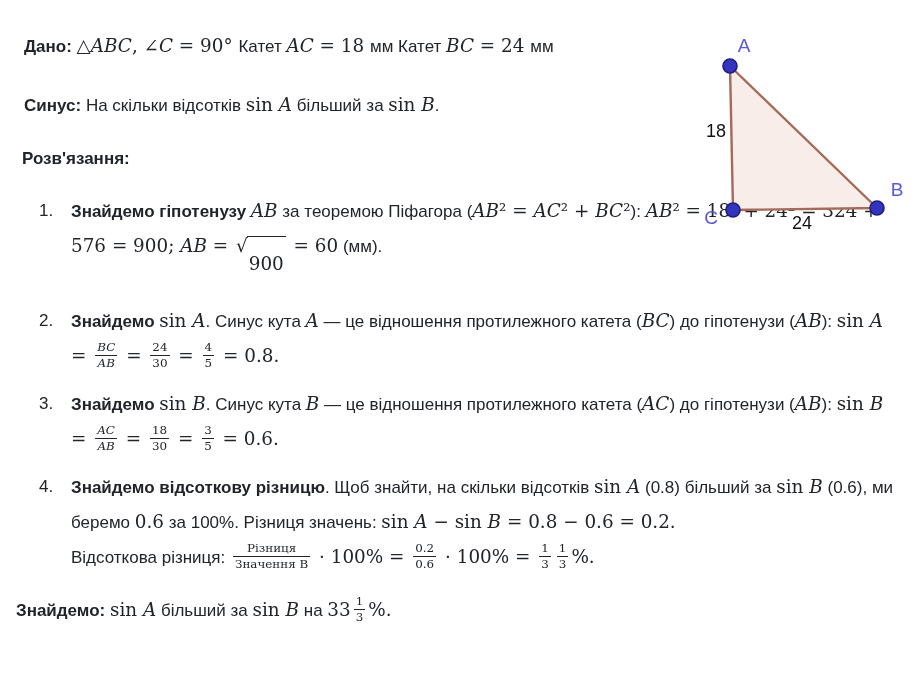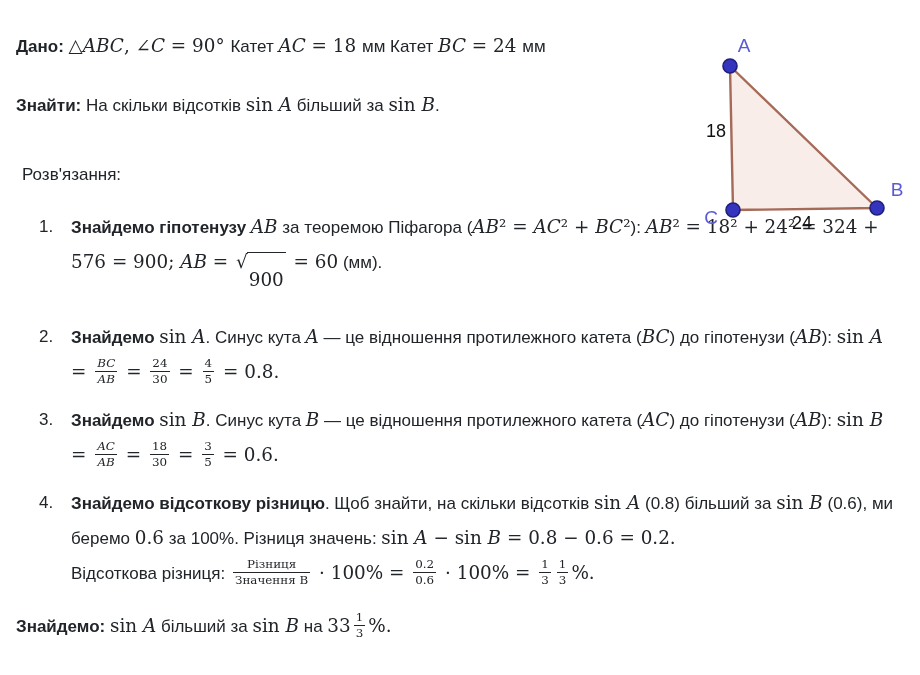--- a/index.html
+++ b/index.html
@@ -14,24 +14,24 @@
   html,body{margin:0;padding:0;background:#ffffff}
   body{
     width:920px;height:675px;overflow:hidden;
     font-family:"Liberation Sans",sans-serif;
     color:var(--text);font-size:17px;
   }
   .page{position:relative;width:920px;height:675px}
 
   .title{font-size:18px;font-weight:700;margin:56px 0 0 16px;line-height:22px}
 
-  .line{margin:30px 0 0 16px;line-height:32px;max-width:640px}
+  .line{margin:30px 0 0 24px;line-height:32px;max-width:640px}
   .line.find{margin-top:26px;max-width:700px}
 
-  .sol-heading{font-size:17px;font-weight:400;margin:42px 0 0 22px;line-height:22px}
+  .sol-heading{font-size:17px;font-weight:700;margin:26px 0 0 22px;line-height:22px}
 
   .items{margin:24px 0 0 0}
   .item{position:relative;margin:0 0 13px 71px;line-height:34px;max-width:824px}
   .item .no{position:absolute;left:-32px;top:0}
 
   .answer{margin:19px 0 0 16px;line-height:32px}
 
   
   .s-t{font-family:"Liberation Sans",sans-serif}
   .s-b{font-family:"Liberation Sans",sans-serif;font-weight:700}
@@ -60,21 +60,21 @@
   .slabel{font-family:"Liberation Sans",sans-serif;font-size:18px;fill:#111111}
 </style>
 </head>
 <body>
 
 <div class="page">
 
 
   <div class="line"><span class="s-b">Дано: </span><span class="s-mr">△</span><span class="s-m">ABC</span><span class="s-mr">, ∠</span><span class="s-m">C</span><span class="s-mr"> = 90° </span><span class="s-t">Катет </span><span class="s-m">AC</span><span class="s-mr"> = 18 </span><span class="s-t">мм Катет </span><span class="s-m">BC</span><span class="s-mr"> = 24 </span><span class="s-t">мм</span></div>
 
-  <div class="line find"><span class="s-b">Знайти: </span><span class="s-t">На скільки відсотків </span><span class="s-mr">sin </span><span class="s-m">A</span><span class="s-t"> більший за </span><span class="s-mr">sin </span><span class="s-m">B</span><span class="s-t">.</span></div>
+  <div class="line find"><span class="s-b">Синус: </span><span class="s-t">На скільки відсотків </span><span class="s-mr">sin </span><span class="s-m">A</span><span class="s-t"> більший за </span><span class="s-mr">sin </span><span class="s-m">B</span><span class="s-t">.</span></div>
 
   <div class="sol-heading">Розв'язання:</div>
 
   <div class="items">
     <div class="item">
       <span class="no">1.</span>
       <span><span class="s-b">Знайдемо гіпотенузу </span><span class="s-m">AB</span><span class="s-t"> за теоремою Піфагора (</span><span class="s-m">AB</span><span class="s-mr">² = </span><span class="s-m">AC</span><span class="s-mr">² + </span><span class="s-m">BC</span><span class="s-mr">²</span><span class="s-t">): </span><span class="s-m">AB</span><span class="s-mr">² = 18² + 24² = 324 + 576 = 900; </span><span class="s-m">AB</span><span class="s-mr"> = </span><span class="sqrt">
             <span class="rad">√</span>
             <span class="radi">900</span>
           </span><span class="s-mr"> = 60</span><span class="s-t"> (мм).</span></span>

